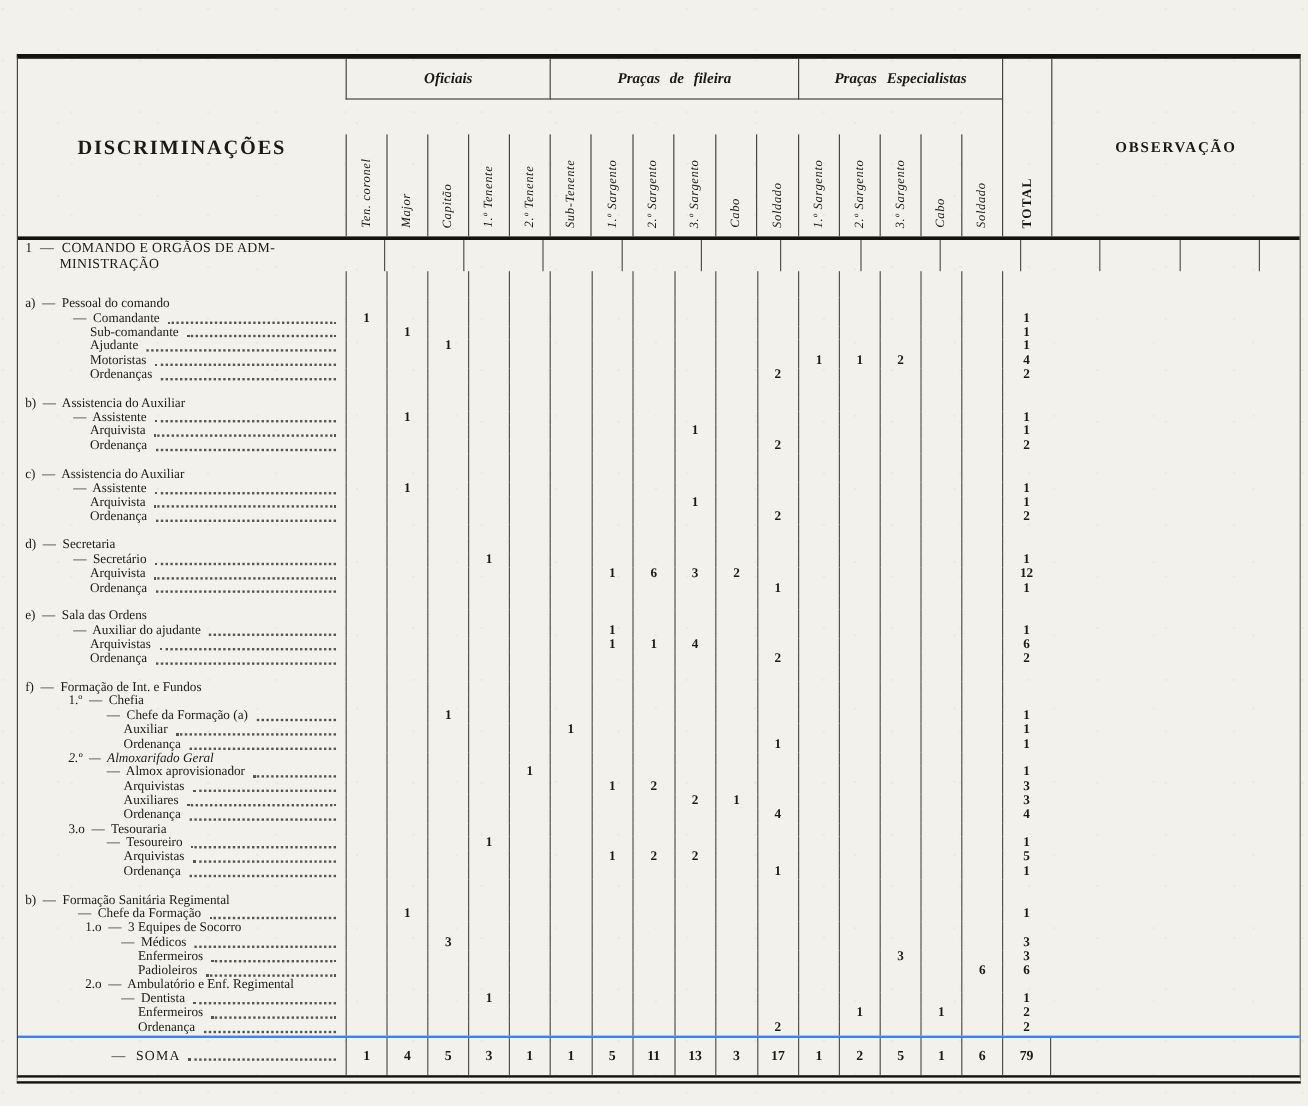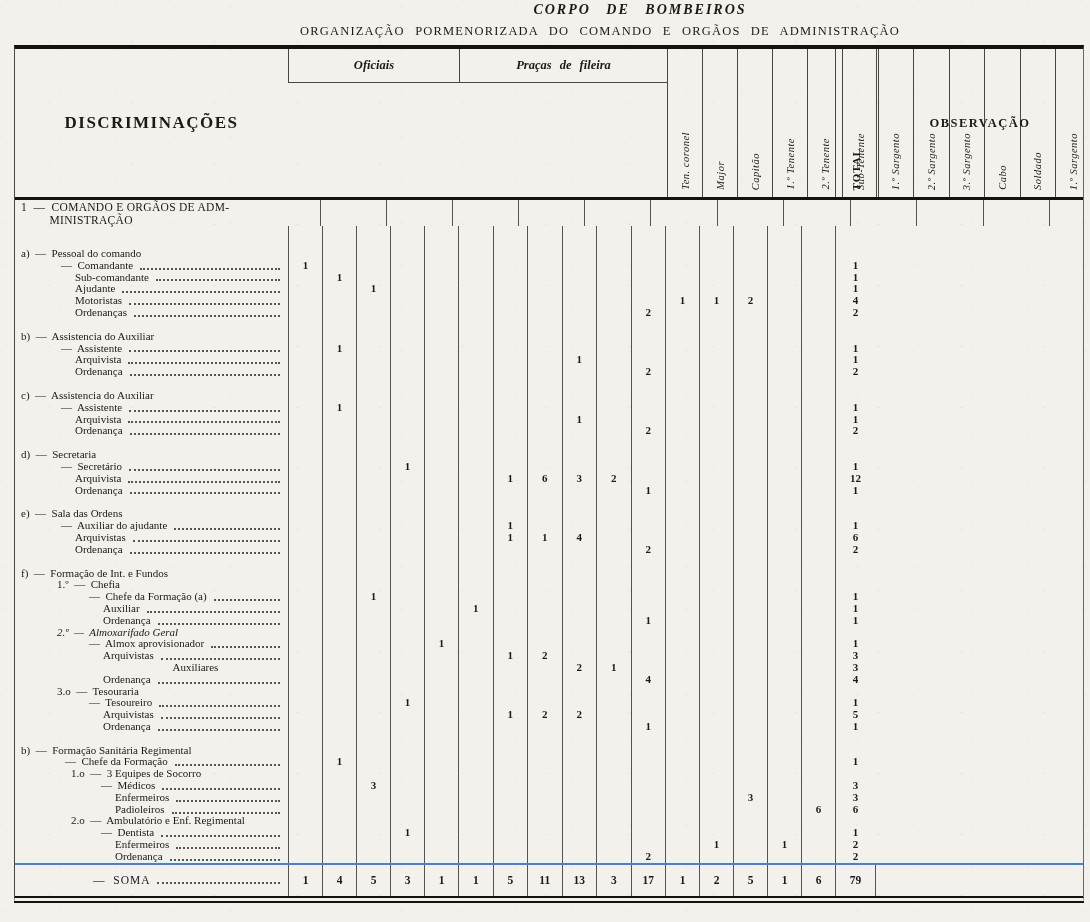--- a/index.html
+++ b/index.html
@@ -36,21 +36,21 @@
     border-right:1px solid #6a675f;
     border-bottom:7px double #14130f;
   }
 
   
   .thead{display:flex;height:148px;border-bottom:3px solid #14130f;}
   .h-disc{
     width:273px;flex:none;display:flex;align-items:center;justify-content:center;
     font-weight:700;font-size:17px;letter-spacing:1.5px;
   }
-  .h-mid{width:547px;flex:none;display:flex;flex-direction:row;}
+  .h-mid{width:547px;flex:none;display:flex;flex-direction:column;gap:29px;}
   .h-groups{display:flex;height:34px;flex:none;}
   .h-group{
     display:flex;align-items:center;justify-content:center;
     border-left:1px solid #4a4742;border-bottom:1px solid #4a4742;
     font-style:italic;font-weight:700;font-size:12.5px;word-spacing:5px;
   }
   .h-labels{display:flex;flex:1;}
   .h-col{border-left:1px solid #4a4742;display:flex;}
   .vtext{
     writing-mode:vertical-rl;transform:rotate(180deg);
@@ -95,33 +95,30 @@
     border-top:2px solid #3b82f6;height:31px;line-height:31px;
   }
   .tfoot .rlabel{padding-left:78px;font-size:11.5px;letter-spacing:1px;}
   .tfoot .vcell,.tfoot .tcell,.tfoot .ocell{border-left:1px solid #57534b;text-align:center;font-weight:700;font-size:11.5px;}
 </style>
 </head>
 <body>
 
 <div class="page">
 
-  <div class="titlebar">
-    <div class="title">CORPO  DE  BOMBEIROS</div>
-    <div class="subtitle">ORGANIZAÇÃO  PORMENORIZADA  DO  COMANDO  E  ORGÃOS  DE  ADMINISTRAÇÃO</div>
-  </div>
 
   <div class="table">
 
     <div class="thead">
       <div class="h-disc">DISCRIMINAÇÕES</div>
       <div class="h-mid">
         <div class="h-groups" id="hgroups">
             <div class="h-group" style="width: 170px;">Oficiais</div>
             <div class="h-group" style="width: 207px;">Praças de fileira</div>
+            <div class="h-group" style="width: 170px;">Praças Especialistas</div>
           </div>
         <div class="h-labels" id="hlabels">
             <div class="h-col" style="width: 34px;">
               <span class="vtext">Ten. coronel</span>
             </div>
             <div class="h-col" style="width: 34px;">
               <span class="vtext">Major</span>
             </div>
             <div class="h-col" style="width: 34px;">
               <span class="vtext">Capitão</span>
@@ -910,21 +907,21 @@
             <div class="vcell"></div>
             <div class="vcell"></div>
             <div class="vcell"></div>
             <div class="vcell"></div>
             <div class="vcell"></div>
             <div class="vcell"></div>
             <div class="vcell"></div>
             <div class="tcell">3</div>
           </div>
           <div class="brow" style="height: 11.8px; line-height: 11.8px;">
-            <div class="rlabel" style="padding-left: 88px; flex-direction: column;"><span class="lt">Auxiliares</span><span class="leader"></span></div>
+            <div class="rlabel" style="padding-left: 88px;"><span class="lt">Auxiliares</span><span class="leader"></span></div>
             <div class="vcell"></div>
             <div class="vcell"></div>
             <div class="vcell"></div>
             <div class="vcell"></div>
             <div class="vcell"></div>
             <div class="vcell"></div>
             <div class="vcell"></div>
             <div class="vcell"></div>
             <div class="vcell">2</div>
             <div class="vcell">1</div>

